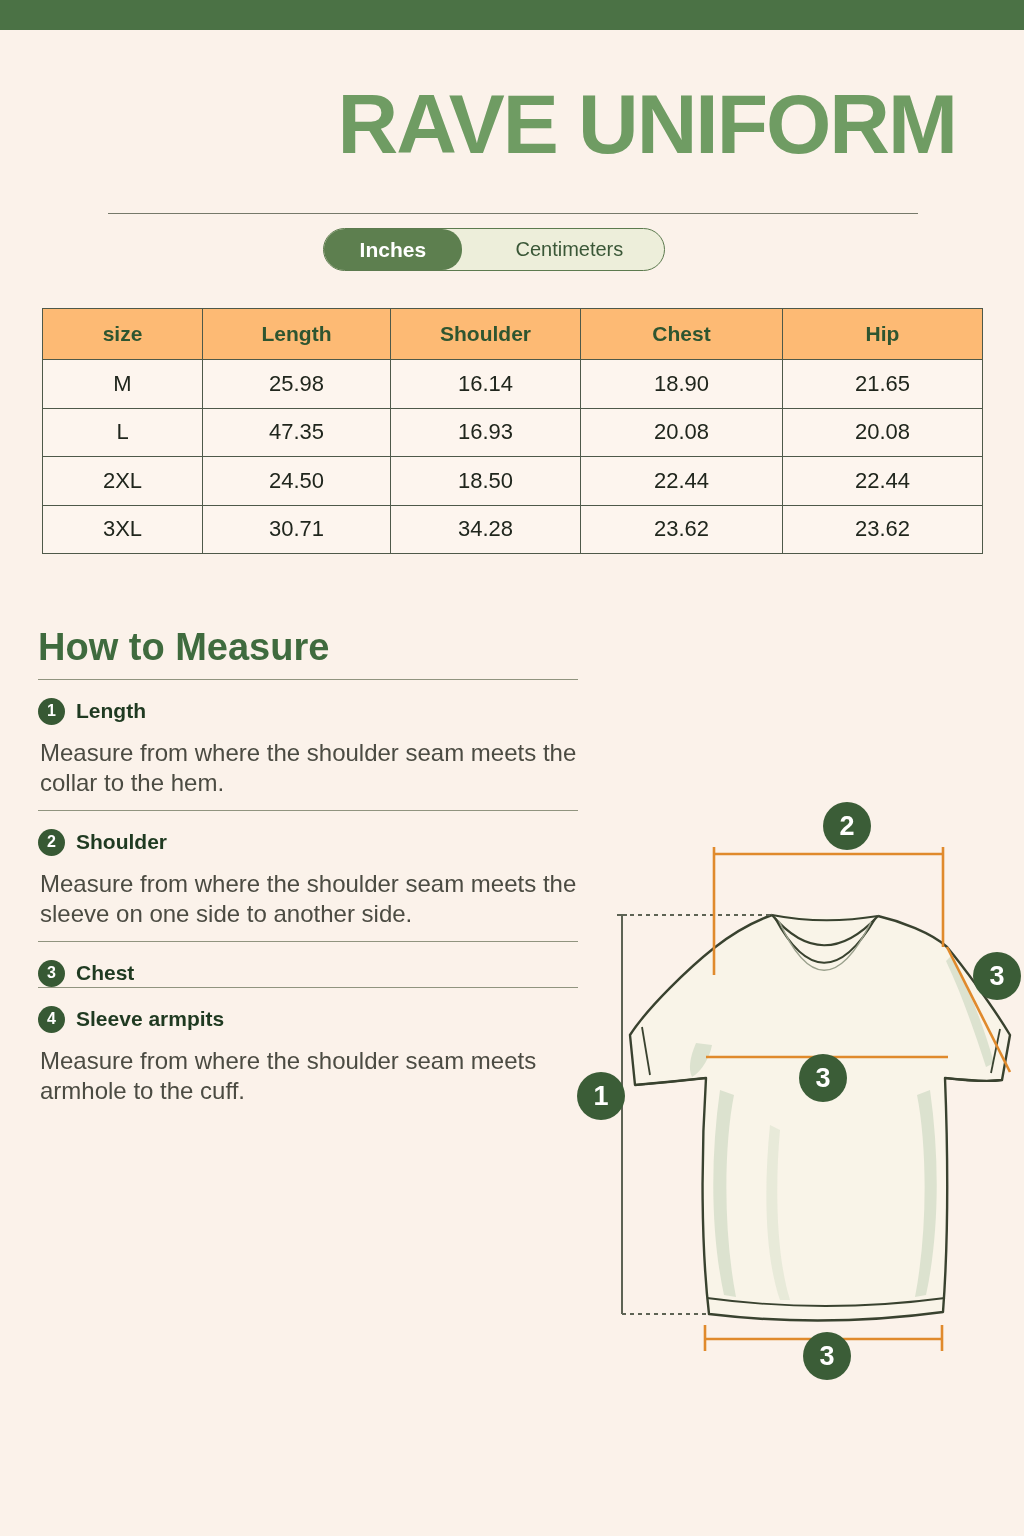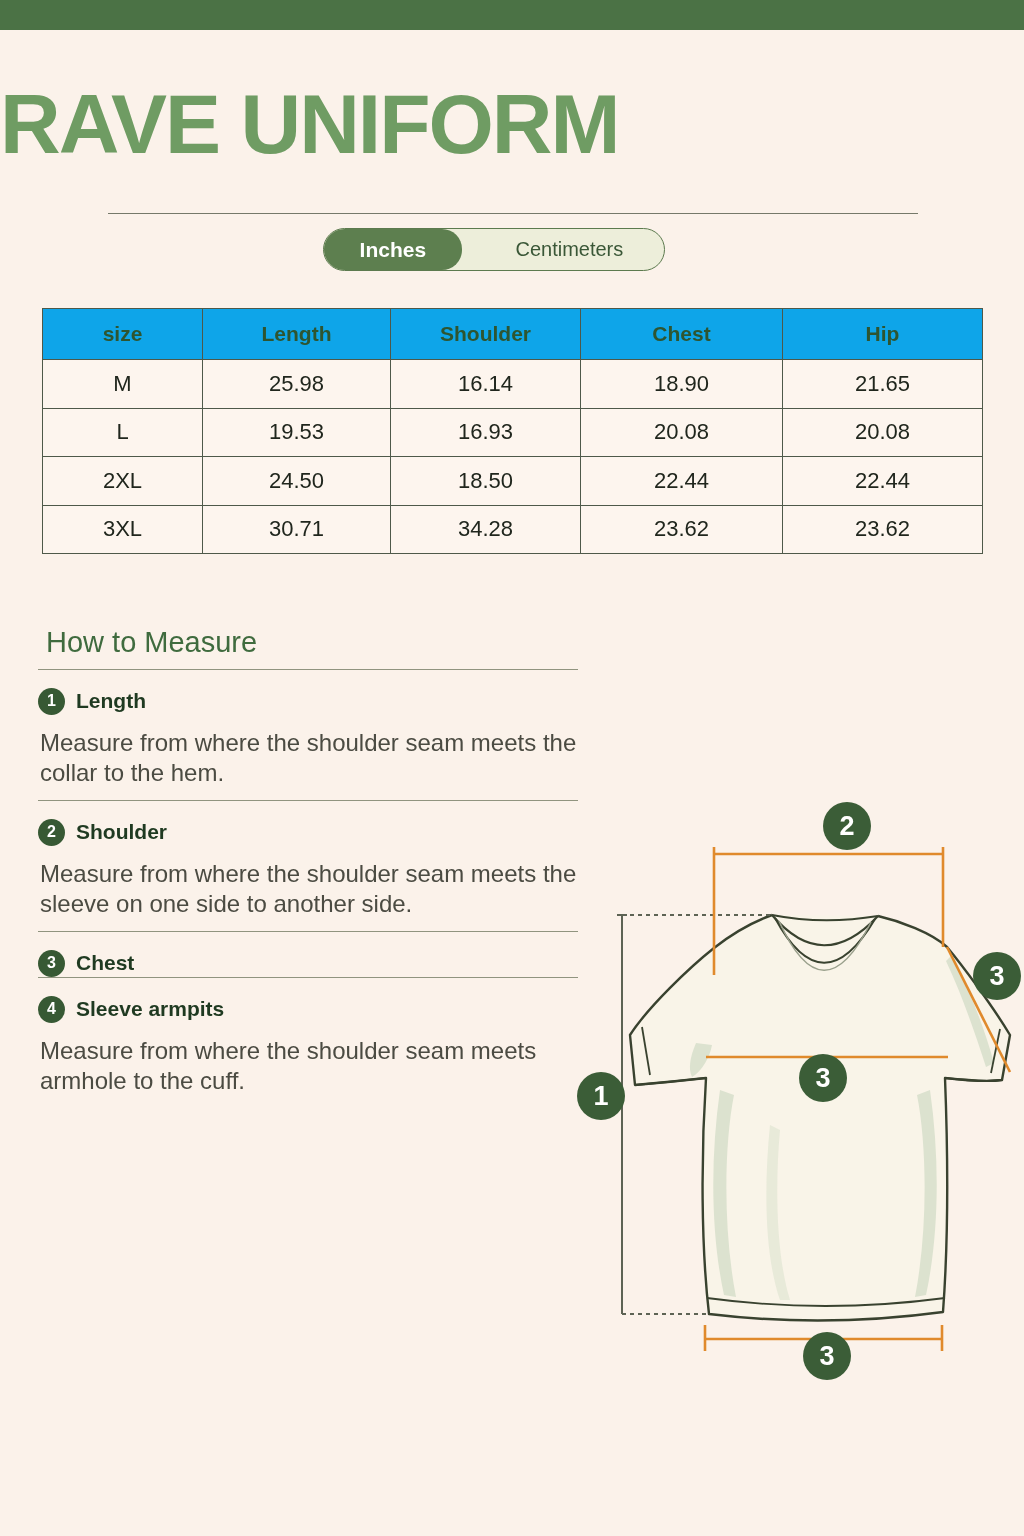--- a/index.html
+++ b/index.html
@@ -3,45 +3,45 @@
 <meta charset="utf-8">
 <style>
   html,body{margin:0;padding:0;}
   body{
     width:1024px;height:1536px;position:relative;overflow:hidden;
     background:#fbf2ea;
     font-family:"Liberation Sans","DejaVu Sans",sans-serif;
   }
   .topbar{position:absolute;left:0;top:0;width:1024px;height:30px;background:#4b7245;}
   .title{
-    position:absolute;left:0;top:82px;width:956px;text-align:left;
+    position:absolute;left:0;top:82px;width:956px;text-align:right;
     font-size:84px;font-weight:800;letter-spacing:-2px;line-height:1;
     color:#6f9c63;
   }
   .title-rule{position:absolute;left:108px;top:213px;width:810px;border-top:1.5px solid #75796a;}
   
   .toggle{
     position:absolute;left:323px;top:228px;width:342px;height:43px;
     border:1.5px solid #5c7a4e;border-radius:22px;overflow:hidden;
     display:flex;box-sizing:border-box;background:#edeeda;
   }
   .seg{display:flex;align-items:center;justify-content:center;height:100%;
     font-size:20px;color:#3a5737;cursor:pointer;}
   .seg.active{background:#5d7f4f;color:#ffffff;font-weight:bold;font-size:21px;border-radius:0 20px 20px 0;}
   .seg.s1{width:144px;}
   .seg.s2{width:198px;padding-left:13px;}
   
   .table-wrap{position:absolute;left:42px;top:308px;}
   table.st{border-collapse:collapse;table-layout:fixed;width:940px;}
   table.st th,table.st td{border:1.5px solid #4e5949;text-align:center;padding:0;}
-  table.st th{height:50px;background:#0ea5e9;color:#2e5530;font-size:21px;font-weight:bold;}
+  table.st th{height:50px;background:#fdba74;color:#2e5530;font-size:21px;font-weight:bold;}
   table.st td{height:47.5px;background:#fdf5ee;color:#20261d;font-size:22px;}
   
   .htm{position:absolute;left:38px;top:626px;width:540px;}
-  .htm-heading{font-size:29px;font-weight:normal;color:#3f6b3e;margin:0 0 10px 8px;}
+  .htm-heading{font-size:38px;font-weight:bold;color:#3f6b3e;margin:0 0 10px 0;}
   hr.div{border:none;border-top:1px solid #90947f;margin:0;width:540px;}
   .item-head{display:flex;align-items:center;gap:11px;margin:17px 0 0 0;height:28px;}
   .num-badge{width:27px;height:27px;border-radius:50%;background:#375934;color:#fff;
     font-weight:bold;font-size:16px;display:flex;align-items:center;justify-content:center;flex:0 0 27px;}
   .item-label{font-size:21px;font-weight:bold;color:#1f3a21;}
   .item-desc{font-size:24px;color:#4b4b42;line-height:30px;white-space:pre-line;margin:13px 0 12px 2px;}
   
   .diagram{position:absolute;left:570px;top:795px;width:454px;height:625px;}
   .diagram svg{position:absolute;left:0;top:0;}
   .dbadge{position:absolute;width:48px;height:48px;border-radius:50%;background:#3b5d37;
@@ -81,21 +81,21 @@
     <tbody>
       <tr>
         <td>M</td>
         <td>25.98</td>
         <td>16.14</td>
         <td>18.90</td>
         <td>21.65</td>
       </tr>
       <tr>
         <td>L</td>
-        <td>19.53</td>
+        <td>47.35</td>
         <td>16.93</td>
         <td>20.08</td>
         <td>20.08</td>
       </tr>
       <tr>
         <td>2XL</td>
         <td>24.50</td>
         <td>18.50</td>
         <td>22.44</td>
         <td>22.44</td>

